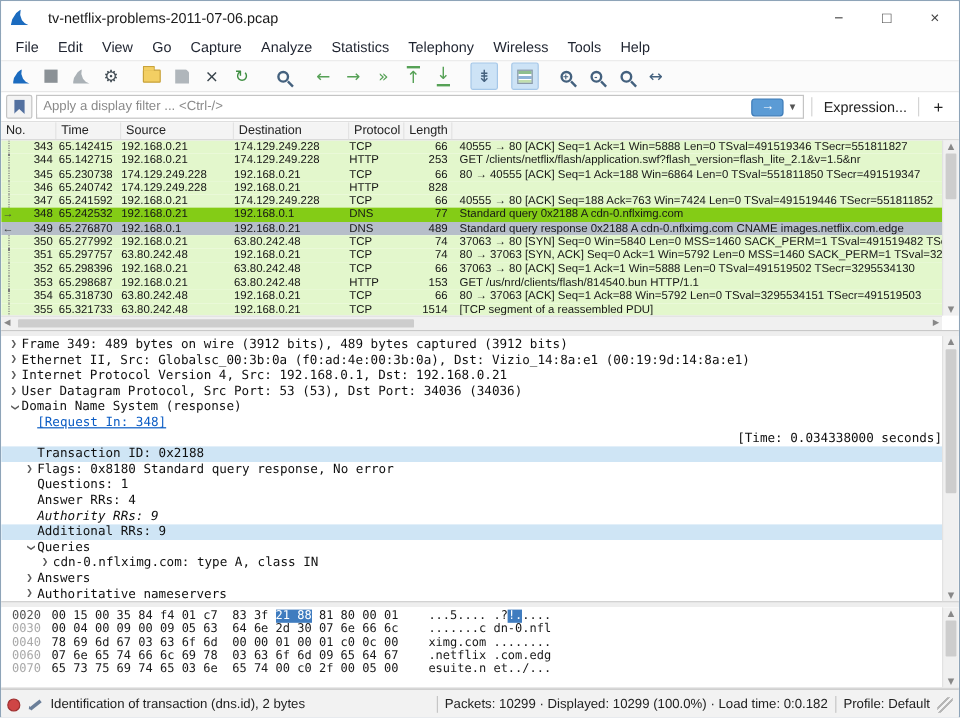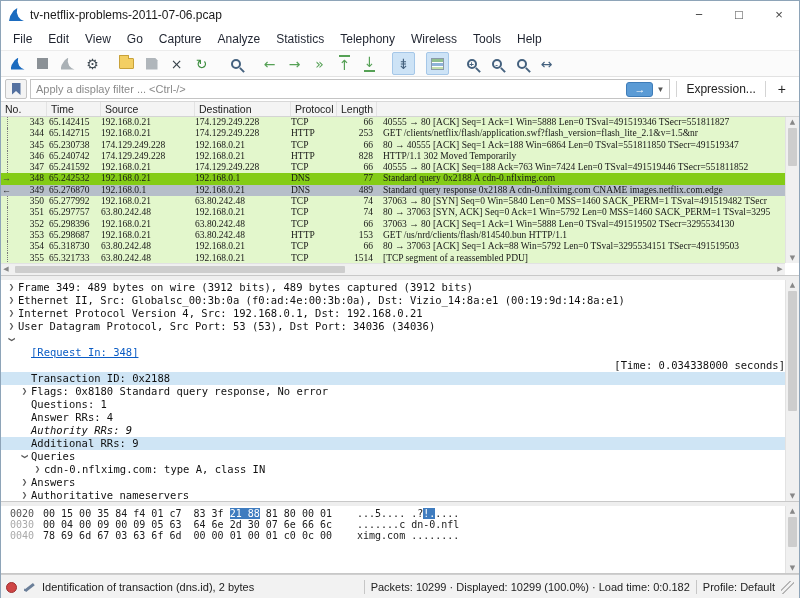--- a/index.html
+++ b/index.html
@@ -1,21 +1,21 @@
 <!DOCTYPE html>
 <html><head>
 <meta charset="utf-8">
 <style>
   *{margin:0;padding:0;box-sizing:border-box}
   html,body{width:800px;height:598px;overflow:hidden}
   body{font-family:"Liberation Sans",sans-serif;background:#fff}
   .window{width:800px;height:598px;border:1px solid #8ea4b8;display:flex;flex-direction:column;background:#fff}
 
   
-  .titlebar{height:27px;flex:none;display:flex;align-items:center;background:#fff;padding-left:8px;gap:6px}
+  .titlebar{height:27px;flex:none;display:flex;align-items:center;background:#fff;padding-left:8px;gap:16px}
   .fin{width:15px;height:13px;background:#1b6bbf;clip-path:polygon(0 100%,8% 62%,30% 22%,55% 0,52% 35%,62% 68%,78% 88%,100% 100%)}
   .title{font-size:12px;color:#1a1a1a}
   .wctrl{margin-left:auto;display:flex;height:100%}
   .wbtn{width:40px;display:flex;align-items:center;justify-content:center;font-size:13px;color:#444}
 
   
   .menubar{height:22px;flex:none;display:flex;align-items:center;background:#fff;padding-left:4px;font-size:12px;color:#1f2430}
   .menu-item{padding:3px 8px;border-radius:2px}
 
   
@@ -49,21 +49,21 @@
   .caret-btn{width:14px;text-align:center;color:#555;font-size:8px}
   .vsep{width:1px;height:16px;background:#d4d4d4;margin:0 3px}
   .expr-label{font-size:12px;color:#222;padding:0 3px}
   .plus-btn{font-size:14px;color:#222;padding:0 9px 0 6px}
 
   
   .list-pane{height:174px;flex:none;position:relative;background:#fff;border-bottom:1px solid #c8c8c8}
   .list-header{display:flex;height:15px;background:#f4f4f4;border-bottom:1px solid #d4d4d4;font-size:10.5px;color:#222;padding-right:14px}
   .hcell{padding:1px 0 0 4px;border-right:1px solid #e3e3e3;flex:none;overflow:hidden}
   .h-no{width:46px}.h-time{width:54px}.h-src{width:94px}.h-dst{width:96px}.h-proto{width:46px}.h-len{width:40px}.h-info{flex:1;border-right:none}
-  .rows{position:absolute;top:15px;bottom:12px;left:0;right:14px;overflow:hidden;font-family:Liberation Serif, serif;font-size:9.5px;color:#161616}
+  .rows{position:absolute;top:15px;bottom:12px;left:0;right:14px;overflow:hidden;font-family:Liberation Sans, sans-serif;font-size:9.5px;color:#161616}
   .prow{display:flex;height:11.3px;line-height:11.4px;white-space:pre}
   .c-gut{width:14px;flex:none;position:relative}
   .c-no{width:32px;flex:none;text-align:right;padding-right:3px}
   .c-time{width:54px;flex:none;padding-left:2px}
   .c-src{width:94px;flex:none}
   .c-dst{width:96px;flex:none}
   .c-proto{width:46px;flex:none}
   .c-len{width:40px;flex:none;text-align:right;padding-right:4px}
   .c-info{flex:1;overflow:hidden;padding-left:6px}
   .row-green{background:#e3f7cc}
@@ -232,21 +232,21 @@
       <span class="hcell h-time">Time</span>
       <span class="hcell h-src">Source</span>
       <span class="hcell h-dst">Destination</span>
       <span class="hcell h-proto">Protocol</span>
       <span class="hcell h-len">Length</span>
     </div>
     <div class="rows">
         <div class="prow row-green"><span class="c-gut m-dots"></span><span class="c-no">343</span><span class="c-time">65.142415</span><span class="c-src">192.168.0.21</span><span class="c-dst">174.129.249.228</span><span class="c-proto">TCP</span><span class="c-len">66</span><span class="c-info">40555 → 80 [ACK] Seq=1 Ack=1 Win=5888 Len=0 TSval=491519346 TSecr=551811827</span></div>
         <div class="prow row-green"><span class="c-gut m-dots"></span><span class="c-no">344</span><span class="c-time">65.142715</span><span class="c-src">192.168.0.21</span><span class="c-dst">174.129.249.228</span><span class="c-proto">HTTP</span><span class="c-len">253</span><span class="c-info">GET /clients/netflix/flash/application.swf?flash_version=flash_lite_2.1&amp;v=1.5&amp;nr</span></div>
         <div class="prow row-green"><span class="c-gut m-dots"></span><span class="c-no">345</span><span class="c-time">65.230738</span><span class="c-src">174.129.249.228</span><span class="c-dst">192.168.0.21</span><span class="c-proto">TCP</span><span class="c-len">66</span><span class="c-info">80 → 40555 [ACK] Seq=1 Ack=188 Win=6864 Len=0 TSval=551811850 TSecr=491519347</span></div>
-        <div class="prow row-green"><span class="c-gut m-dots"></span><span class="c-no">346</span><span class="c-time">65.240742</span><span class="c-src">174.129.249.228</span><span class="c-dst">192.168.0.21</span><span class="c-proto">HTTP</span><span class="c-len">828</span><span class="c-info">HTTP/1.1 302 Moved Temporarily</span></div>
+        <div class="prow row-green"><span class="c-gut m-dots"></span><span class="c-no">346</span><span class="c-time">65.240742</span><span class="c-src">174.129.249.228</span><span class="c-dst">192.168.0.21</span><span class="c-proto">HTTP</span><span class="c-len">828</span></div>
         <div class="prow row-green"><span class="c-gut m-dots"></span><span class="c-no">347</span><span class="c-time">65.241592</span><span class="c-src">192.168.0.21</span><span class="c-dst">174.129.249.228</span><span class="c-proto">TCP</span><span class="c-len">66</span><span class="c-info">40555 → 80 [ACK] Seq=188 Ack=763 Win=7424 Len=0 TSval=491519446 TSecr=551811852</span></div>
         <div class="prow row-blue"><span class="c-gut m-arrow-right"></span><span class="c-no">348</span><span class="c-time">65.242532</span><span class="c-src">192.168.0.21</span><span class="c-dst">192.168.0.1</span><span class="c-proto">DNS</span><span class="c-len">77</span><span class="c-info">Standard query 0x2188 A cdn-0.nflximg.com</span></div>
         <div class="prow row-selected"><span class="c-gut m-arrow-left"></span><span class="c-no">349</span><span class="c-time">65.276870</span><span class="c-src">192.168.0.1</span><span class="c-dst">192.168.0.21</span><span class="c-proto">DNS</span><span class="c-len">489</span><span class="c-info">Standard query response 0x2188 A cdn-0.nflximg.com CNAME images.netflix.com.edge</span></div>
         <div class="prow row-green"><span class="c-gut m-dots"></span><span class="c-no">350</span><span class="c-time">65.277992</span><span class="c-src">192.168.0.21</span><span class="c-dst">63.80.242.48</span><span class="c-proto">TCP</span><span class="c-len">74</span><span class="c-info">37063 → 80 [SYN] Seq=0 Win=5840 Len=0 MSS=1460 SACK_PERM=1 TSval=491519482 TSecr</span></div>
         <div class="prow row-green"><span class="c-gut m-dots"></span><span class="c-no">351</span><span class="c-time">65.297757</span><span class="c-src">63.80.242.48</span><span class="c-dst">192.168.0.21</span><span class="c-proto">TCP</span><span class="c-len">74</span><span class="c-info">80 → 37063 [SYN, ACK] Seq=0 Ack=1 Win=5792 Len=0 MSS=1460 SACK_PERM=1 TSval=3295</span></div>
         <div class="prow row-green"><span class="c-gut m-dots"></span><span class="c-no">352</span><span class="c-time">65.298396</span><span class="c-src">192.168.0.21</span><span class="c-dst">63.80.242.48</span><span class="c-proto">TCP</span><span class="c-len">66</span><span class="c-info">37063 → 80 [ACK] Seq=1 Ack=1 Win=5888 Len=0 TSval=491519502 TSecr=3295534130</span></div>
         <div class="prow row-green"><span class="c-gut m-dots"></span><span class="c-no">353</span><span class="c-time">65.298687</span><span class="c-src">192.168.0.21</span><span class="c-dst">63.80.242.48</span><span class="c-proto">HTTP</span><span class="c-len">153</span><span class="c-info">GET /us/nrd/clients/flash/814540.bun HTTP/1.1</span></div>
         <div class="prow row-green"><span class="c-gut m-dots"></span><span class="c-no">354</span><span class="c-time">65.318730</span><span class="c-src">63.80.242.48</span><span class="c-dst">192.168.0.21</span><span class="c-proto">TCP</span><span class="c-len">66</span><span class="c-info">80 → 37063 [ACK] Seq=1 Ack=88 Win=5792 Len=0 TSval=3295534151 TSecr=491519503</span></div>
         <div class="prow row-green"><span class="c-gut m-dots"></span><span class="c-no">355</span><span class="c-time">65.321733</span><span class="c-src">63.80.242.48</span><span class="c-dst">192.168.0.21</span><span class="c-proto">TCP</span><span class="c-len">1514</span><span class="c-info">[TCP segment of a reassembled PDU]</span></div>
       </div>
@@ -263,21 +263,21 @@
   </div>
 
   <div class="splitter"></div>
 
   <div class="detail-pane">
     <div class="dlines">
         <div class="dline" style="padding-left: 4px;"><span class="exp">❯</span><span class="txt">Frame 349: 489 bytes on wire (3912 bits), 489 bytes captured (3912 bits)</span></div>
         <div class="dline" style="padding-left: 4px;"><span class="exp">❯</span><span class="txt">Ethernet II, Src: Globalsc_00:3b:0a (f0:ad:4e:00:3b:0a), Dst: Vizio_14:8a:e1 (00:19:9d:14:8a:e1)</span></div>
         <div class="dline" style="padding-left: 4px;"><span class="exp">❯</span><span class="txt">Internet Protocol Version 4, Src: 192.168.0.1, Dst: 192.168.0.21</span></div>
         <div class="dline" style="padding-left: 4px;"><span class="exp">❯</span><span class="txt">User Datagram Protocol, Src Port: 53 (53), Dst Port: 34036 (34036)</span></div>
-        <div class="dline" style="padding-left: 4px;"><span class="exp open">❯</span></div>
+        <div class="dline" style="padding-left: 4px;"><span class="exp open">❯</span><span class="txt">Domain Name System (response)</span></div>
         <div class="dline link" style="padding-left: 17px;"><span class="exp"></span><span class="txt">[Request In: 348]</span></div>
         <div class="dline" style="padding-left: 22px; justify-content: flex-end;"><span class="exp"></span><span class="txt">[Time: 0.034338000 seconds]</span></div>
         <div class="dline hl" style="padding-left: 17px;"><span class="exp"></span><span class="txt">Transaction ID: 0x2188</span></div>
         <div class="dline" style="padding-left: 17px;"><span class="exp">❯</span><span class="txt">Flags: 0x8180 Standard query response, No error</span></div>
         <div class="dline" style="padding-left: 17px;"><span class="exp"></span><span class="txt">Questions: 1</span></div>
         <div class="dline" style="padding-left: 17px;"><span class="exp"></span><span class="txt">Answer RRs: 4</span></div>
         <div class="dline" style="padding-left: 17px; font-style: italic;"><span class="exp"></span><span class="txt">Authority RRs: 9</span></div>
         <div class="dline hl" style="padding-left: 17px;"><span class="exp"></span><span class="txt">Additional RRs: 9</span></div>
         <div class="dline" style="padding-left: 17px;"><span class="exp open">❯</span><span class="txt">Queries</span></div>
         <div class="dline" style="padding-left: 30px;"><span class="exp">❯</span><span class="txt">cdn-0.nflximg.com: type A, class IN</span></div>
@@ -291,20 +291,22 @@
     </div>
   </div>
 
   <div class="splitter"></div>
 
   <div class="hex-pane">
     <div class="xlines">
         <div class="xline cur"><span class="xoff">0020</span><span class="xhex">00 15 00 35 84 f4 01 c7  83 3f <span class="bsel">21 88</span> 81 80 00 01</span><span class="xascii">...5.... .?<span class="bsel">!.</span>....</span></div>
         <div class="xline"><span class="xoff">0030</span><span class="xhex">00 04 00 09 00 09 05 63  64 6e 2d 30 07 6e 66 6c</span><span class="xascii">.......c dn-0.nfl</span></div>
         <div class="xline"><span class="xoff">0040</span><span class="xhex">78 69 6d 67 03 63 6f 6d  00 00 01 00 01 c0 0c 00</span><span class="xascii">ximg.com ........</span></div>
+        <div class="xline"><span class="xoff">0060</span><span class="xhex">07 6e 65 74 66 6c 69 78  03 63 6f 6d 09 65 64 67</span><span class="xascii">.netflix .com.edg</span></div>
+        <div class="xline"><span class="xoff">0070</span><span class="xhex">65 73 75 69 74 65 03 6e  65 74 00 c0 2f 00 05 00</span><span class="xascii">esuite.n et../...</span></div>
       </div>
     <div class="vscroll full">
       <span class="sarr up">▲</span>
       <div class="vthumb" style="top:11px;height:30px"></div>
       <span class="sarr down">▼</span>
     </div>
   </div>
 
   <div class="statusbar">
     <span class="expert-dot"></span>

